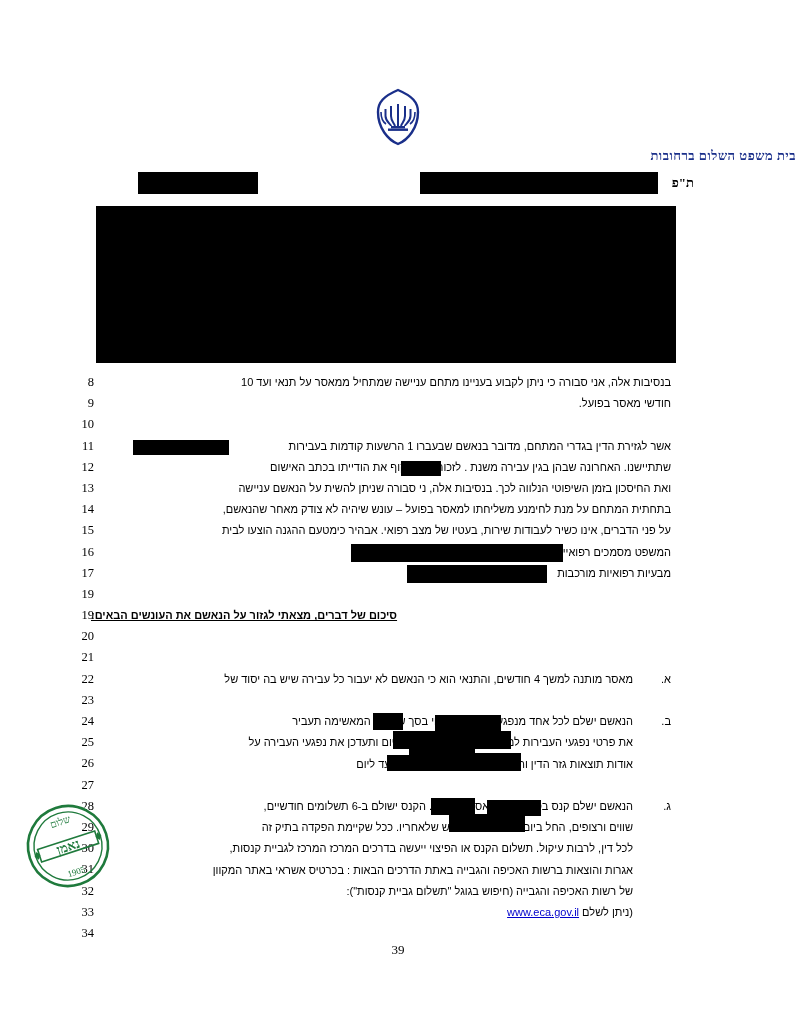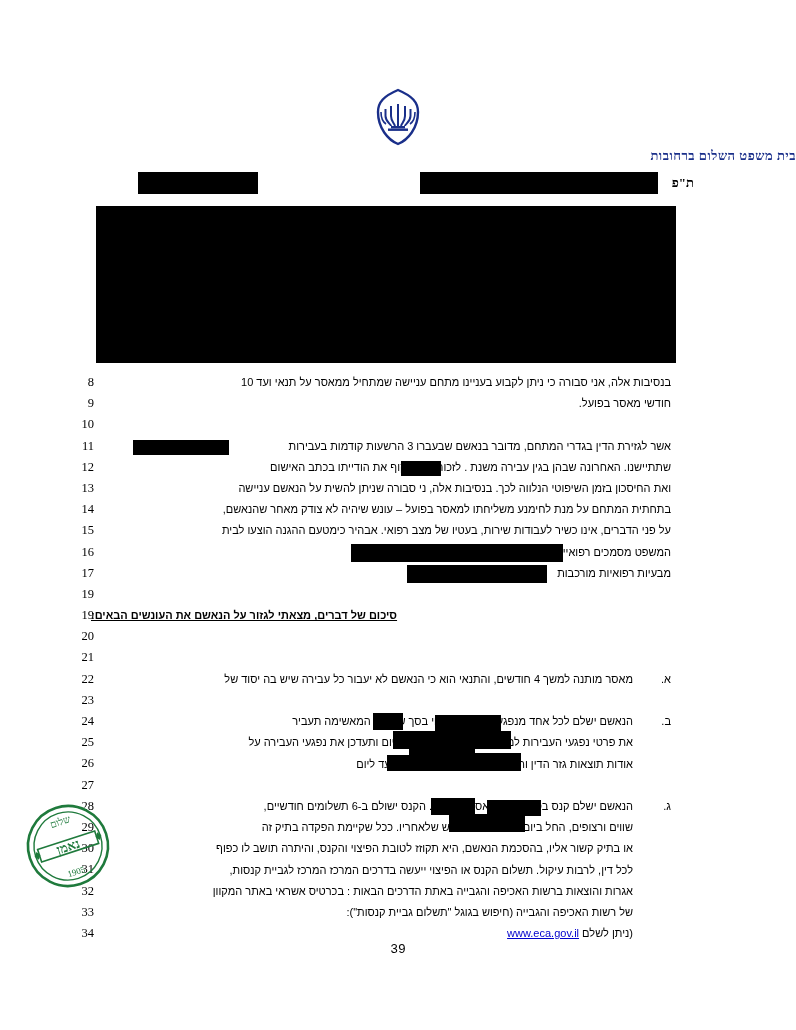--- a/index.html
+++ b/index.html
@@ -157,21 +157,21 @@
   }
 
   
   .pagenum {
     position: absolute;
     top: 942px;
     left: 0;
     width: 796px;
     text-align: center;
     font-size: 13px;
-    font-family: Liberation Mono, monospace;
+    font-family: Liberation Serif, serif;
   }
 </style>
 </head>
 <body>
 
 <div class="page">
 
   <div class="emblem">
     <svg viewBox="0 0 48 58" width="48" height="58" xmlns="http://www.w3.org/2000/svg">
       <path d="M24 2 C10 8 4 14 4 24 C4 40 14 52 24 56 C34 52 44 40 44 24 C44 14 38 8 24 2 Z" fill="#ffffff" stroke="#1a2f8a" stroke-width="2.4"></path>
@@ -234,21 +234,21 @@
   </div>
 
   <div class="body">
 
     <p>בנסיבות אלה, אני סבורה כי ניתן לקבוע בעניינו מתחם עניישה שמתחיל ממאסר על תנאי ועד 10</p>
     <p>חודשי מאסר בפועל.</p>
 
     <div class="blank"></div>
 
     <p style="position:relative">
-      <span>אשר לגזירת הדין בגדרי המתחם, מדובר בנאשם שבעברו 3 הרשעות קודמות בעבירות</span>
+      <span>אשר לגזירת הדין בגדרי המתחם, מדובר בנאשם שבעברו 1 הרשעות קודמות בעבירות</span>
       <span class="ovl" style="right:442px; top:4px; width:96px; height:15px;"></span>
     </p>
     <p style="position:relative">
       <span>שתתיישנו.  האחרונה שבהן בגין עבירה משנת         . לזכותו יש לזקוף את הודייתו בכתב האישום</span>
       <span class="ovl" style="right:230px; top:4px; width:40px; height:15px;"></span>
     </p>
     <p>ואת החיסכון בזמן השיפוטי הנלווה לכך. בנסיבות אלה, ני סבורה שניתן להשית על הנאשם עניישה</p>
     <p>בתחתית המתחם על מנת לחימנע משליחתו למאסר בפועל – עונש שיהיה לא צודק מאחר שהנאשם,</p>
     <p>על פני הדברים, אינו כשיר לעבודות שירות, בעטיו של מצב רפואי. אבהיר כימטעם ההגנה הוצעו לבית</p>
     <p style="position:relative">
@@ -286,21 +286,20 @@
       <span class="ovl" style="right:150px; top:42px; width:108px; height:18px;"></span>
       <span class="ovl" style="right:252px; top:44px; width:32px; height:16px;"></span>
     </div>
 
     <div class="blank"></div>
 
     <div class="item" style="position:relative">
       <span class="marker">ג.</span>
       <p>הנאשם ישלם קנס בסך       א,          ימי מאסר תמורתו. הקנס ישולם ב-6 תשלומים חודשיים,</p>
       <p>שווים ורצופים, החל ביום                     ובכל אחד בחודש שלאחריו. ככל שקיימת הפקדה בתיק זה</p>
-      <p>או בתיק קשור אליו, בהסכמת הנאשם, היא תקוזז לטובת הפיצוי והקנס, והיתרה תושב לו כפוף</p>
       <p>לכל דין, לרבות עיקול. תשלום הקנס או הפיצוי ייעשה בדרכים המרכז המרכז לגביית קנסות,</p>
       <p>אגרות והוצאות ברשות האכיפה והגבייה באתת הדרכים הבאות : בכרטיס אשראי באתר המקוון</p>
       <p>של רשות האכיפה והגבייה (חיפוש בגוגל "תשלום גביית קנסות"):</p>
       <p>
         <span>(ניתן לשלם</span>
         <a class="link" href="#">www.eca.gov.il</a>
       </p>
       <span class="ovl" style="right:196px; top:2px; width:44px; height:17px;"></span>
       <span class="ovl" style="right:130px; top:4px; width:54px; height:16px;"></span>
       <span class="ovl" style="right:146px; top:18px; width:76px; height:18px;"></span>

